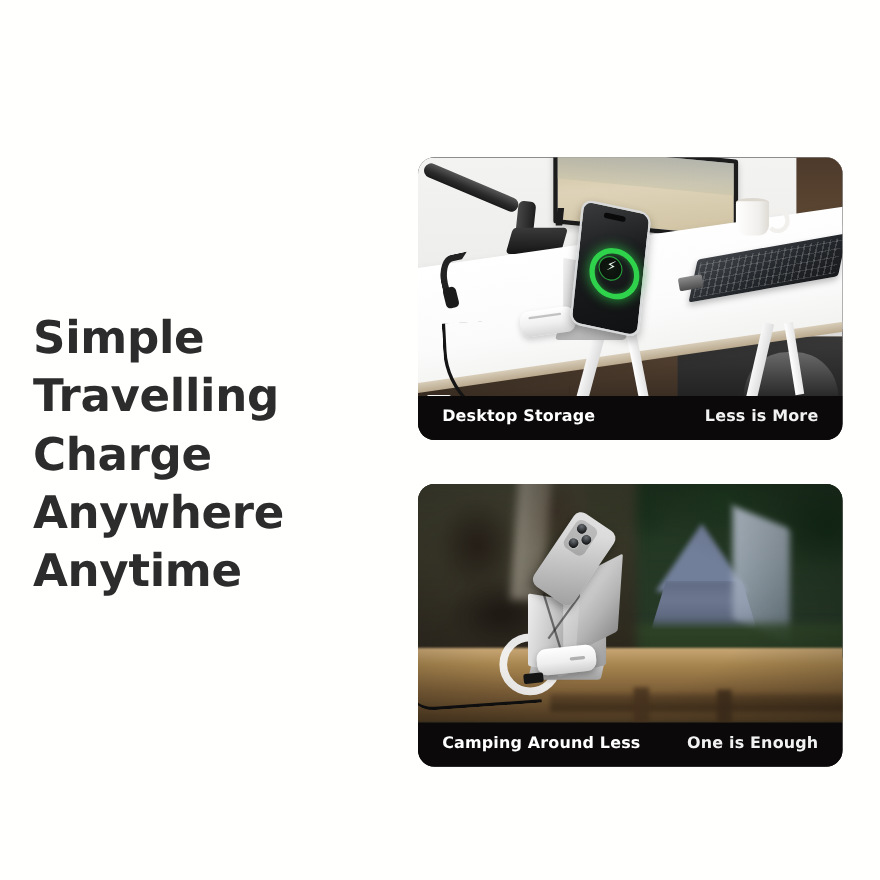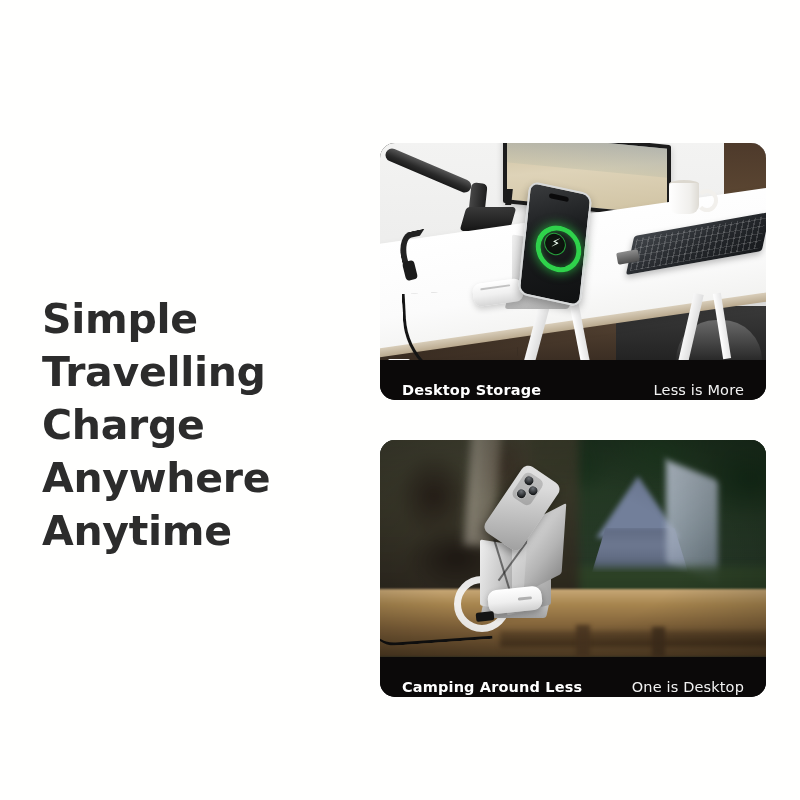--- a/index.html
+++ b/index.html
@@ -24,21 +24,21 @@
   }
 
   
   .copy {
     position: absolute;
     left: 30px;
     top: 281px;
     width: 350px;
   }
   .headline {
-    margin: 12px;
+    margin: 0;
     font-size: 41px;
     line-height: 53px;
     font-weight: 700;
     letter-spacing: -0.3px;
     color: #2c2c2c;
     white-space: pre-line;
   }
   .subhead {
     margin: 22px 0 0 0;
     font-size: 23px;
@@ -72,34 +72,34 @@
   }
 
   .caption-bar {
     position: absolute;
     left: 0;
     right: 0;
     bottom: 0;
     height: 40px;
     background: #0b0909;
     display: flex;
-    align-items: flex-end;
+    align-items: center;
     justify-content: space-between;
     padding: 0 22px 2px 22px;
     box-sizing: border-box;
   }
   .caption-primary {
     font-size: 14.5px;
     font-weight: 700;
     color: #ffffff;
     letter-spacing: 0.15px;
   }
   .caption-secondary {
     font-size: 14.5px;
-    font-weight: 400;
+    font-weight: 700;
     color: #f2f2f2;
     letter-spacing: 0.15px;
   }
 
   
   .s1-wall {
     position: absolute; inset: 0;
     background: linear-gradient(180deg,#f3f3f2 0%, #ededec 52%, #e8e8e7 100%);
   }
   .s1-floor {
@@ -589,17 +589,17 @@
           <div class="s2-lens-b"></div>
           <div class="s2-lens-c"></div>
         </div>
       </div>
 
       <div class="s2-vignette"></div>
     </div>
 
     <div class="caption-bar">
       <span class="caption-primary">Camping Around Less</span>
-      <span class="caption-secondary">One is Desktop</span>
+      <span class="caption-secondary">One is Enough</span>
     </div>
   </div>
 
 </div>
 
 </body></html>

